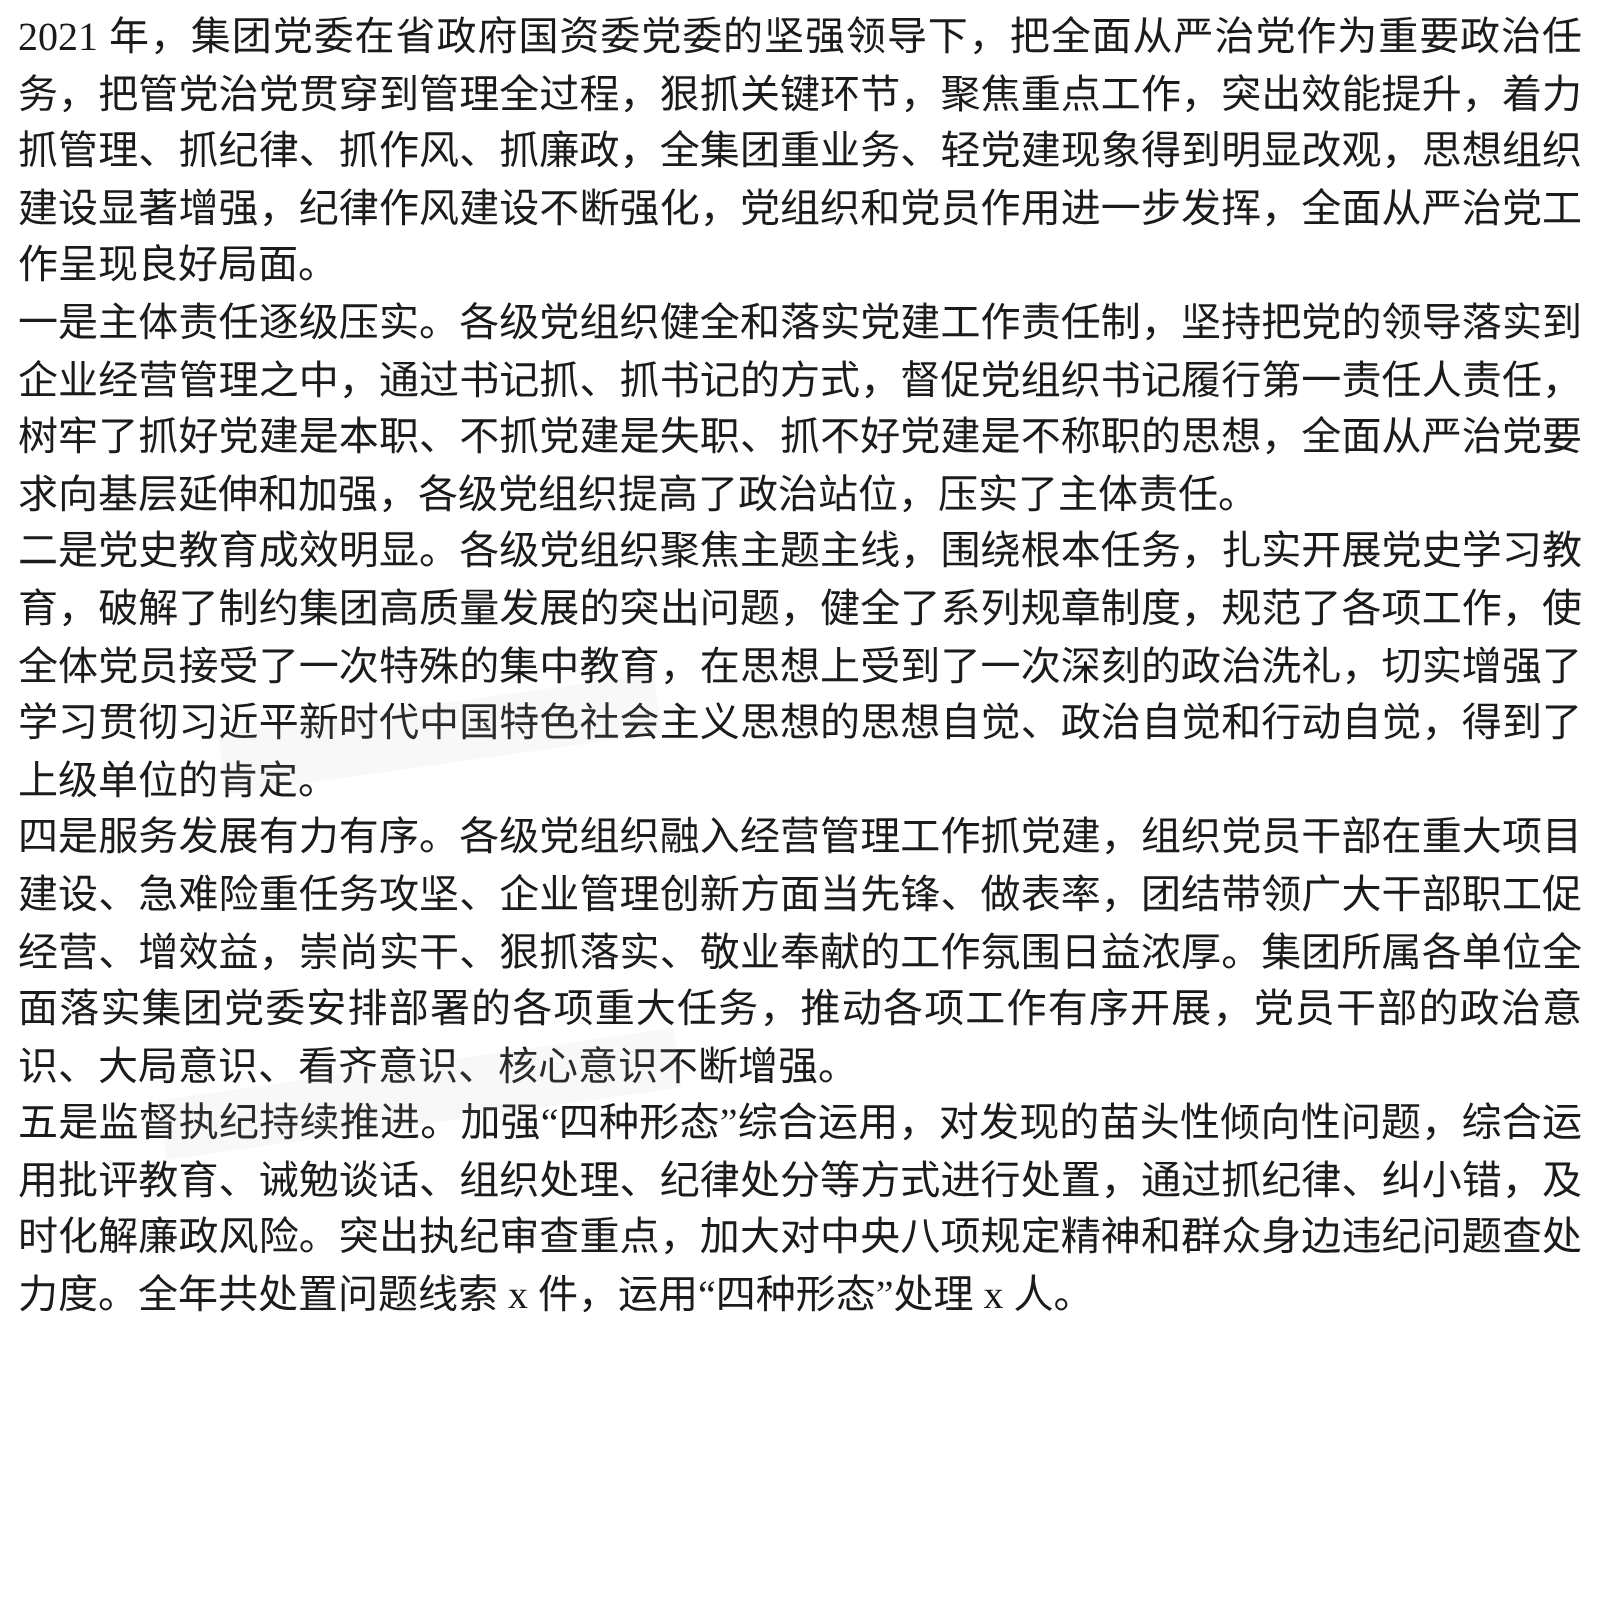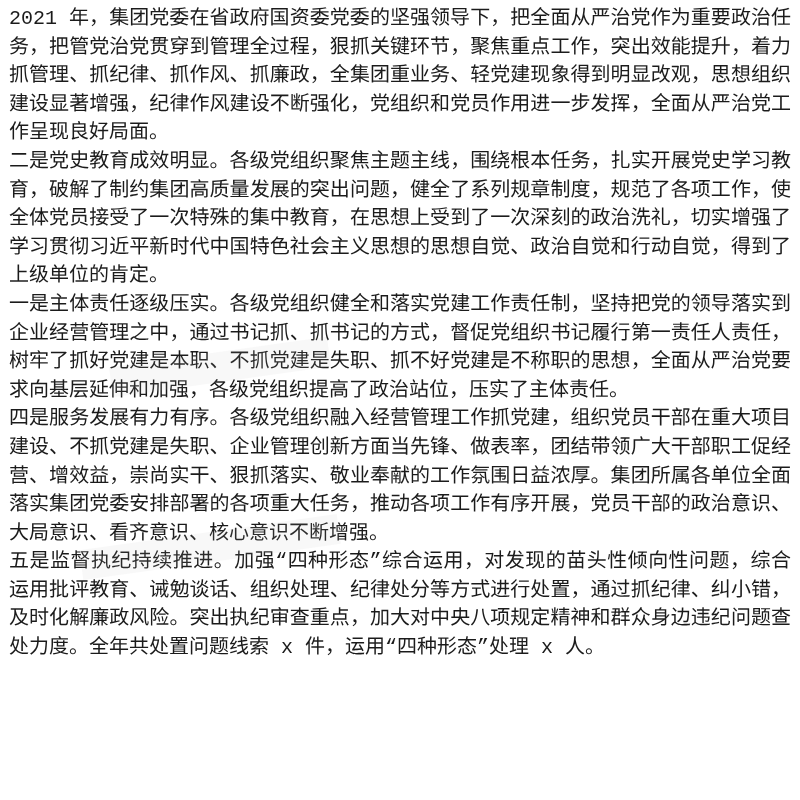--- a/index.html
+++ b/index.html
@@ -8,21 +8,21 @@
     background: #ffffff;
   }
   .page {
     position: relative;
     width: 800px;
     height: 800px;
     box-sizing: border-box;
     padding: 5px 9px 0 9px;
     background: #ffffff;
     overflow: hidden;
-    font-family: Liberation Mono, monospace;
+    font-family: Liberation Serif, serif;
     font-size: 20px;
     line-height: 28.6px;
     color: #1b1b1b;
     text-align: justify;
   }
   .para {
     margin: 0;
     padding: 0;
     text-align: justify;
     word-break: break-all;
@@ -41,18 +41,18 @@
   .wm2 { left: 80px;  top: 532px; width: 260px; height: 30px; background: rgba(190,190,190,0.10); }
 </style>
 </head>
 <body>
 
 <div class="page">
   <div class="watermark wm1"></div>
   <div class="watermark wm2"></div>
 
   <p class="para">2021 年，集团党委在省政府国资委党委的坚强领导下，把全面从严治党作为重要政治任务，把管党治党贯穿到管理全过程，狠抓关键环节，聚焦重点工作，突出效能提升，着力抓管理、抓纪律、抓作风、抓廉政，全集团重业务、轻党建现象得到明显改观，思想组织建设显著增强，纪律作风建设不断强化，党组织和党员作用进一步发挥，全面从严治党工作呈现良好局面。</p>
+  <p class="para">一是主体责任逐级压实。各级党组织健全和落实党建工作责任制，坚持把党的领导落实到企业经营管理之中，通过书记抓、抓书记的方式，督促党组织书记履行第一责任人责任，树牢了抓好党建是本职、不抓党建是失职、抓不好党建是不称职的思想，全面从严治党要求向基层延伸和加强，各级党组织提高了政治站位，压实了主体责任。</p>
   <p class="para">二是党史教育成效明显。各级党组织聚焦主题主线，围绕根本任务，扎实开展党史学习教育，破解了制约集团高质量发展的突出问题，健全了系列规章制度，规范了各项工作，使全体党员接受了一次特殊的集中教育，在思想上受到了一次深刻的政治洗礼，切实增强了学习贯彻习近平新时代中国特色社会主义思想的思想自觉、政治自觉和行动自觉，得到了上级单位的肯定。</p>
-  <p class="para">一是主体责任逐级压实。各级党组织健全和落实党建工作责任制，坚持把党的领导落实到企业经营管理之中，通过书记抓、抓书记的方式，督促党组织书记履行第一责任人责任，树牢了抓好党建是本职、不抓党建是失职、抓不好党建是不称职的思想，全面从严治党要求向基层延伸和加强，各级党组织提高了政治站位，压实了主体责任。</p>
-  <p class="para">四是服务发展有力有序。各级党组织融入经营管理工作抓党建，组织党员干部在重大项目建设、不抓党建是失职、企业管理创新方面当先锋、做表率，团结带领广大干部职工促经营、增效益，崇尚实干、狠抓落实、敬业奉献的工作氛围日益浓厚。集团所属各单位全面落实集团党委安排部署的各项重大任务，推动各项工作有序开展，党员干部的政治意识、大局意识、看齐意识、核心意识不断增强。</p>
+  <p class="para">四是服务发展有力有序。各级党组织融入经营管理工作抓党建，组织党员干部在重大项目建设、急难险重任务攻坚、企业管理创新方面当先锋、做表率，团结带领广大干部职工促经营、增效益，崇尚实干、狠抓落实、敬业奉献的工作氛围日益浓厚。集团所属各单位全面落实集团党委安排部署的各项重大任务，推动各项工作有序开展，党员干部的政治意识、大局意识、看齐意识、核心意识不断增强。</p>
   <p class="para">五是监督执纪持续推进。加强“四种形态”综合运用，对发现的苗头性倾向性问题，综合运用批评教育、诫勉谈话、组织处理、纪律处分等方式进行处置，通过抓纪律、纠小错，及时化解廉政风险。突出执纪审查重点，加大对中央八项规定精神和群众身边违纪问题查处力度。全年共处置问题线索 x 件，运用“四种形态”处理 x 人。</p>
 
 </div>
 
 </body></html>

